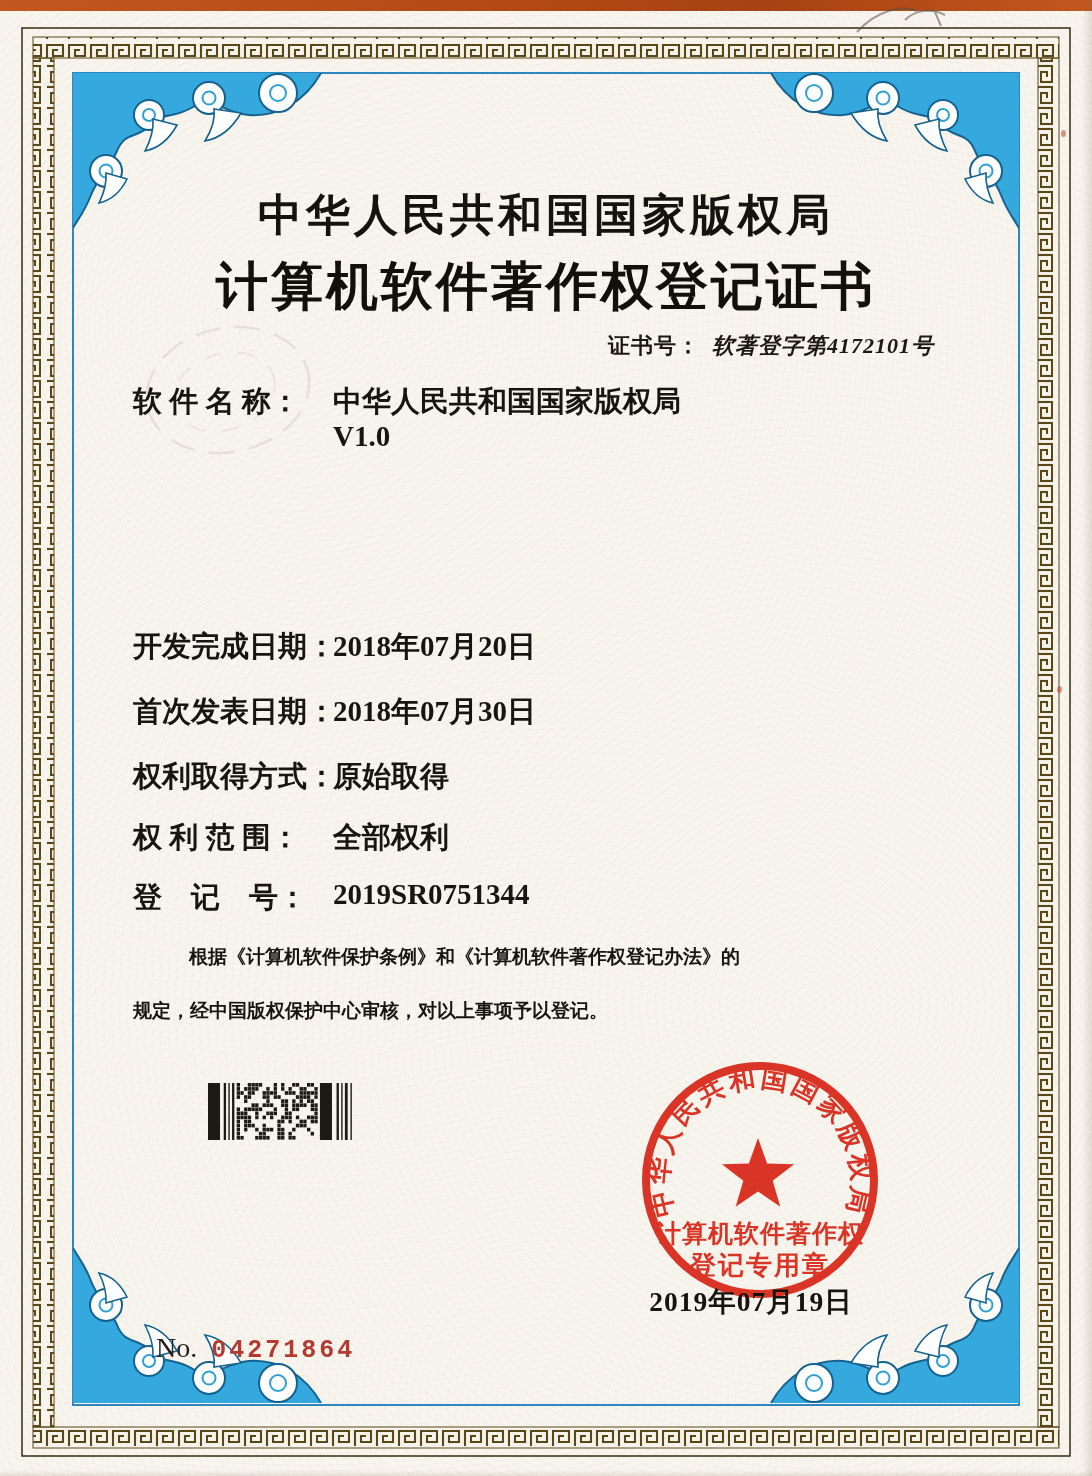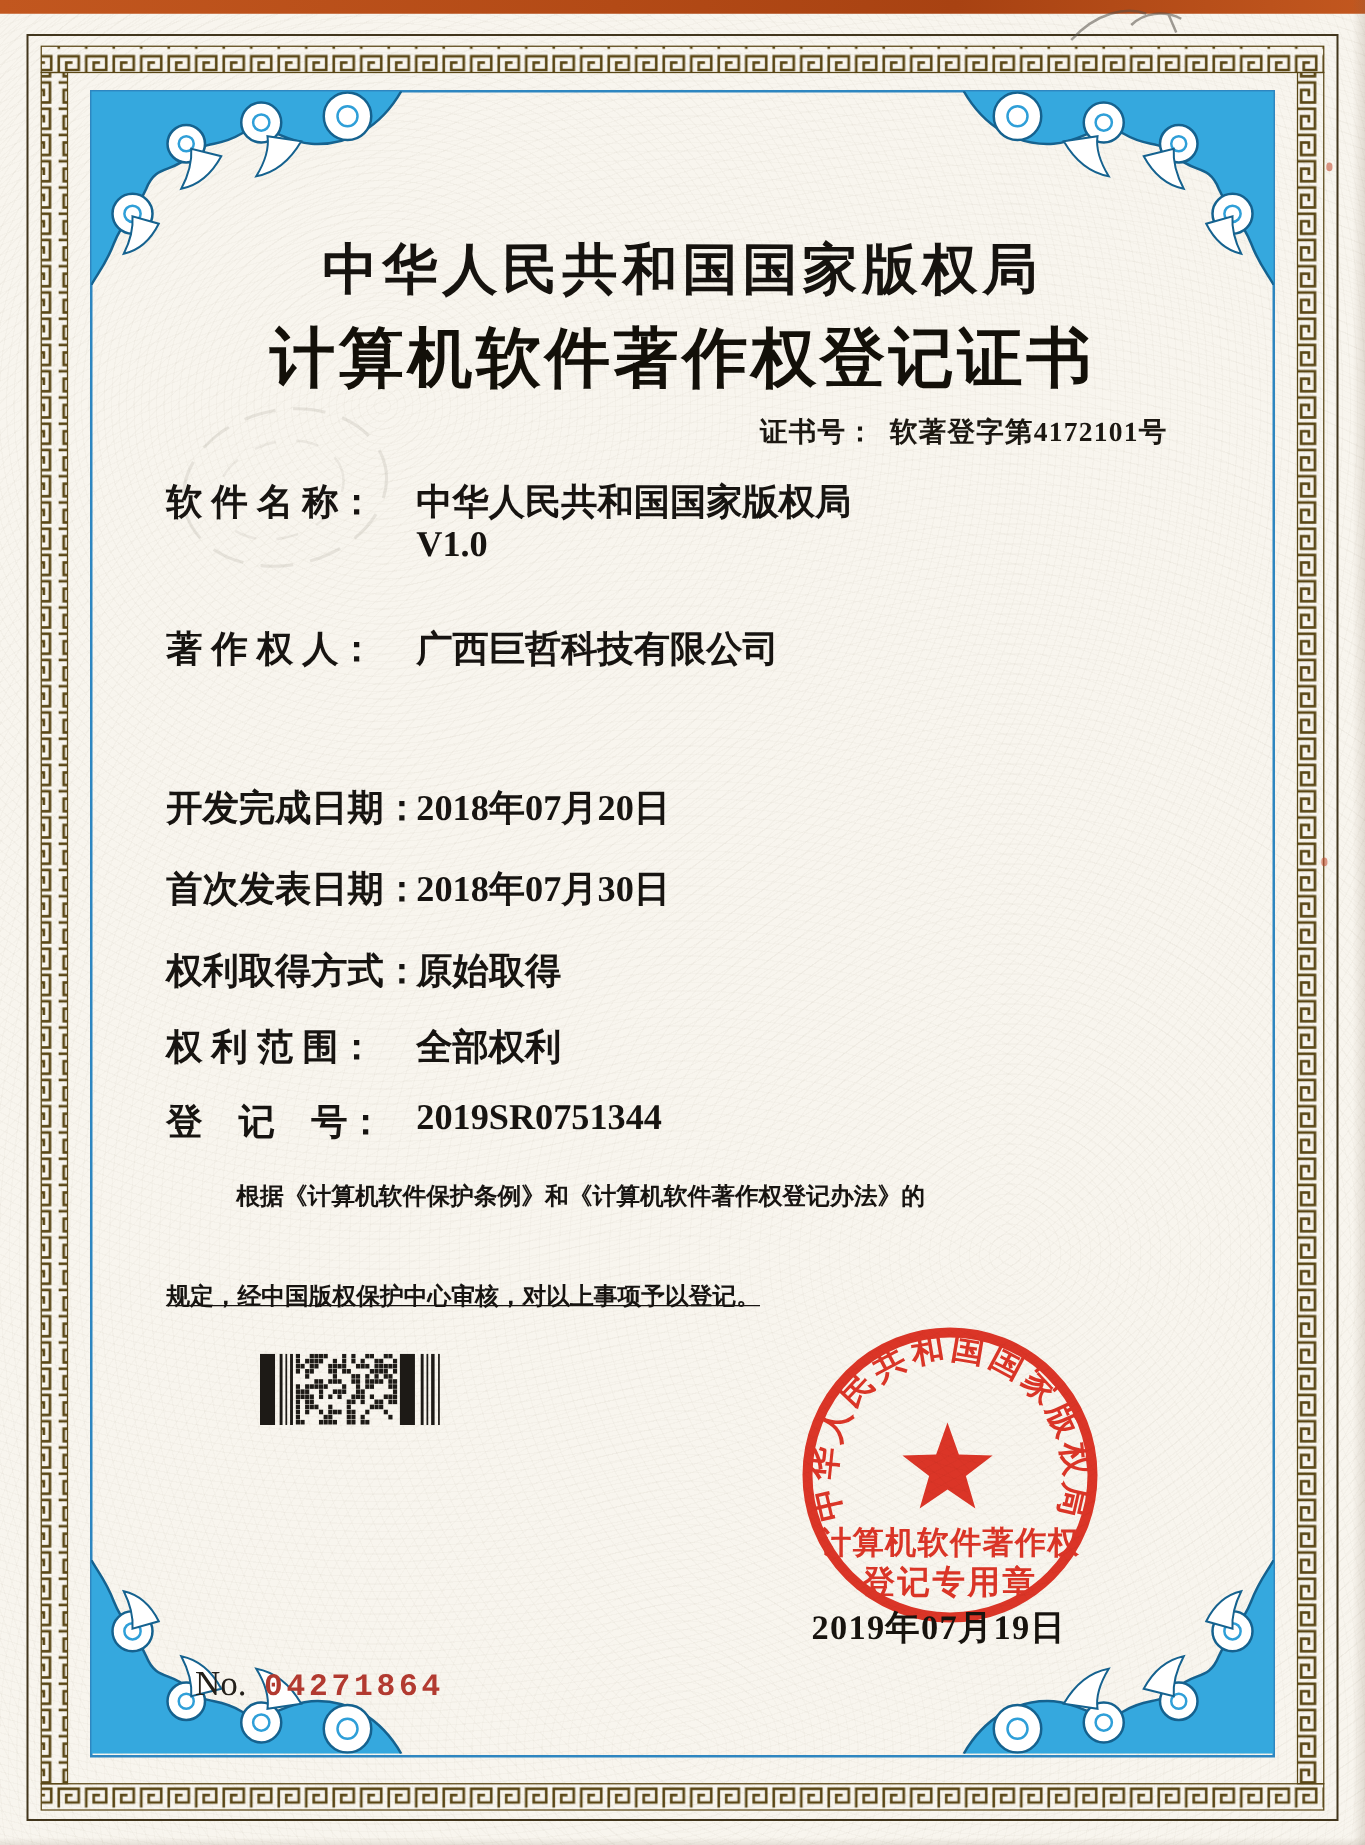--- a/index.html
+++ b/index.html
@@ -41,28 +41,28 @@
     font-size:44px;font-weight:700;letter-spacing:4px;color:#16130f;
   }
   .cert-title{
     position:absolute;left:0;right:0;top:252px;text-align:center;
     font-size:52px;font-weight:700;letter-spacing:3px;color:#131009;
   }
   .cert-no{
     position:absolute;top:331px;right:158px;
     font-size:22px;font-weight:700;color:#1c1812;letter-spacing:1px;
   }
-  .cert-no .v{margin-left:12px;}
+  .cert-no .v{margin-left:12px;font-style:italic;}
   .row{position:absolute;left:133px;font-size:29px;font-weight:600;color:#171411;white-space:nowrap;}
   .row .lbl{display:inline-block;}
   .row .val{position:absolute;left:200px;top:0;white-space:nowrap;}
   .val2{position:absolute;left:333px;top:420px;font-size:29px;font-weight:600;color:#171411;}
   .body-par{position:absolute;left:133px;width:852px;font-size:19px;font-weight:600;color:#171411;}
   .bp1{top:944px;padding-left:56px;}
-  .bp2{top:1024px;text-decoration:underline;}
+  .bp2{top:998px;}
   .serial{position:absolute;left:156px;top:1292px;font-size:28px;color:#24201a;white-space:nowrap;margin-top:40px;}
   .serial .num{
     font-family:"Liberation Mono","DejaVu Sans Mono",monospace;
     font-size:25px;color:#b23a30;letter-spacing:3px;margin-left:14px;font-weight:600;
   }
   .seal-wrap{position:absolute;left:610px;top:1030px;width:300px;height:300px;mix-blend-mode:multiply;opacity:.93;}
   .seal-date{
     position:absolute;left:601px;top:1284px;width:300px;text-align:center;
     font-size:27.5px;font-weight:700;color:#17130e;letter-spacing:1px;
   }
@@ -175,24 +175,20 @@
   <div class="cert-no">
     <span>证书号：</span><span class="v">软著登字第4172101号</span>
   </div>
 
   <div class="row" style="top:382px;">
     <span class="lbl">软 件 名 称：</span>
     <span class="val">中华人民共和国国家版权局</span>
   </div>
   <div class="val2">V1.0</div>
 
-  <div class="row" style="top:500px;">
-    <span class="lbl">著 作 权 人：</span>
-    <span class="val">广西巨哲科技有限公司</span>
-  </div>
 
   <div class="row" style="top:627px;">
     <span class="lbl">开发完成日期：</span>
     <span class="val">2018年07月20日</span>
   </div>
 
   <div class="row" style="top:692px;">
     <span class="lbl">首次发表日期：</span>
     <span class="val">2018年07月30日</span>
   </div>

